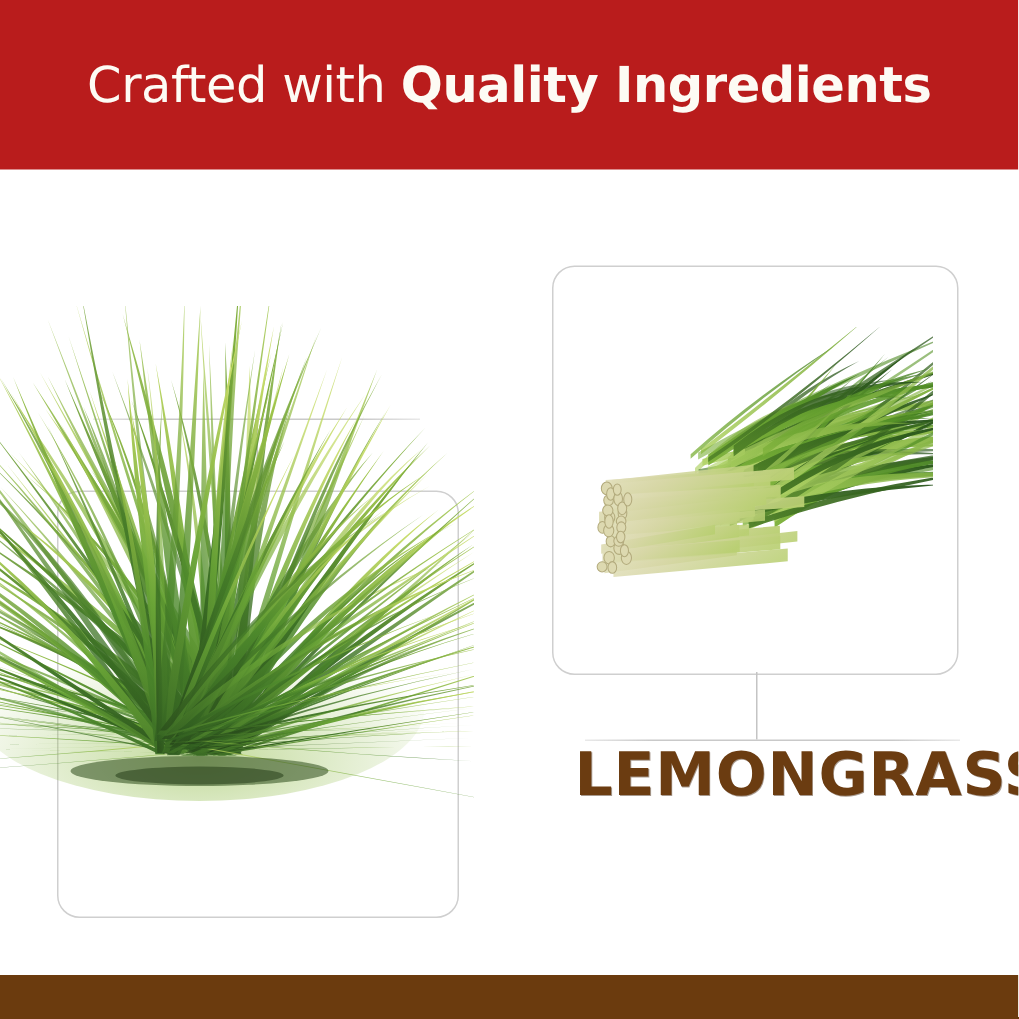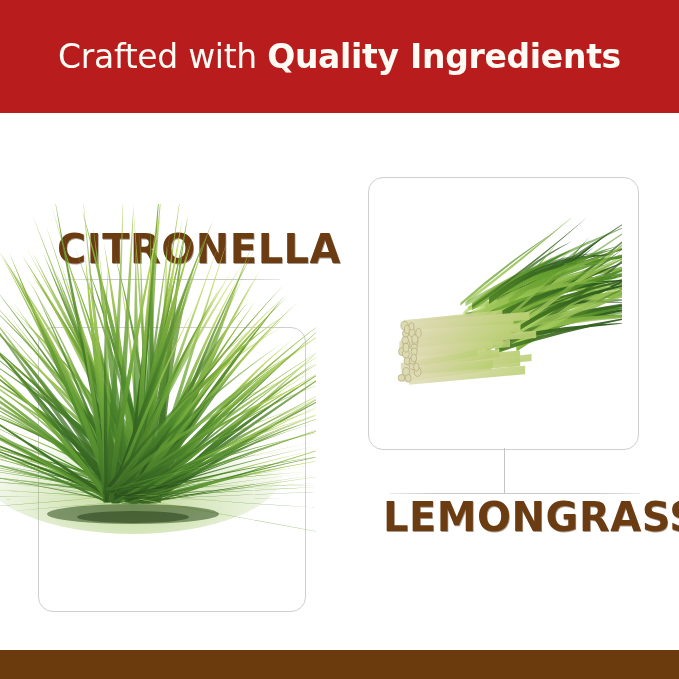--- a/index.html
+++ b/index.html
@@ -150,21 +150,20 @@
 <div class="infographic">
 
   <div class="top-band">
     <div class="headline-line">
       <span class="light">Crafted with </span><span class="strong">Quality Ingredients</span>
     </div>
   </div>
 
   <div class="stage">
 
-    <div class="ingredient-label" id="label-citronella">CITRONELLA</div>
     <div class="rule" id="rule-citronella"></div>
     <div class="stem" id="stem-citronella"></div>
 
     <div class="photo-card" id="card-citronella"></div>
 
     <svg class="plant-art" id="art-citronella" viewBox="0 0 366 330">
       <defs>
         <linearGradient id="bladeA" x1="0" y1="1" x2="0.2" y2="0">
           <stop offset="0" stop-color="#2f5b1f"></stop>
           <stop offset="0.45" stop-color="#4e8a2c"></stop>

